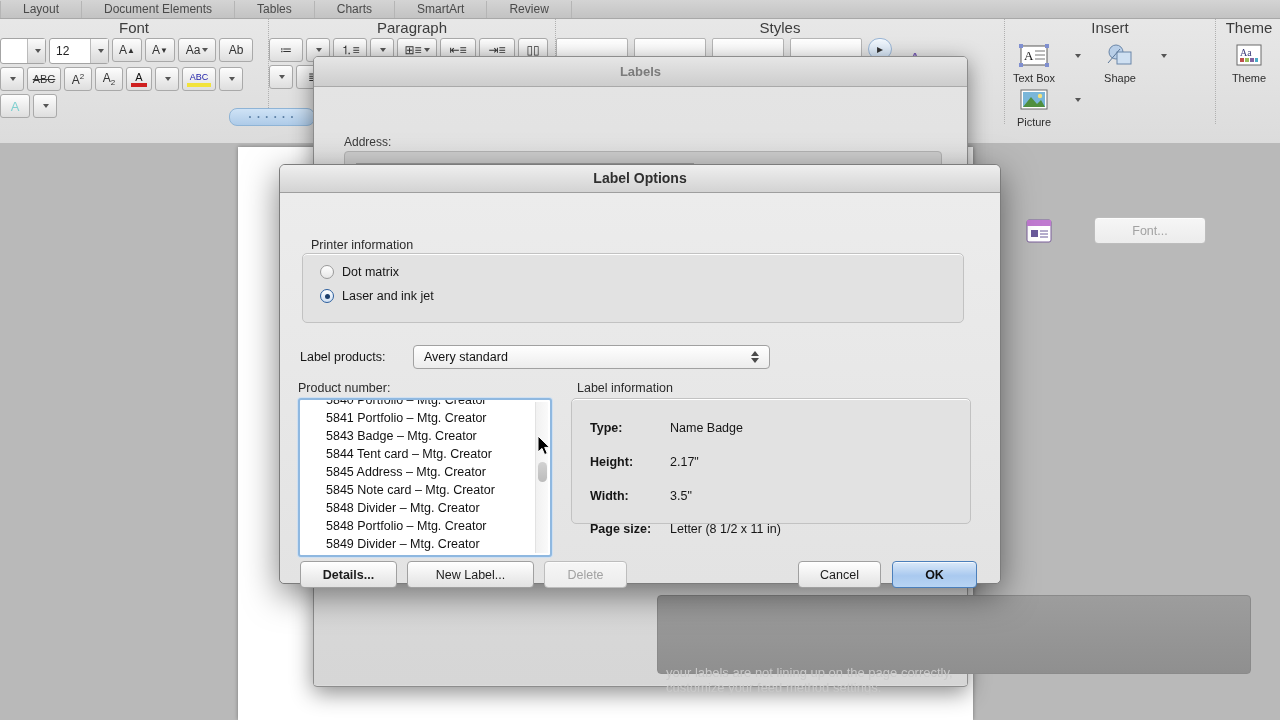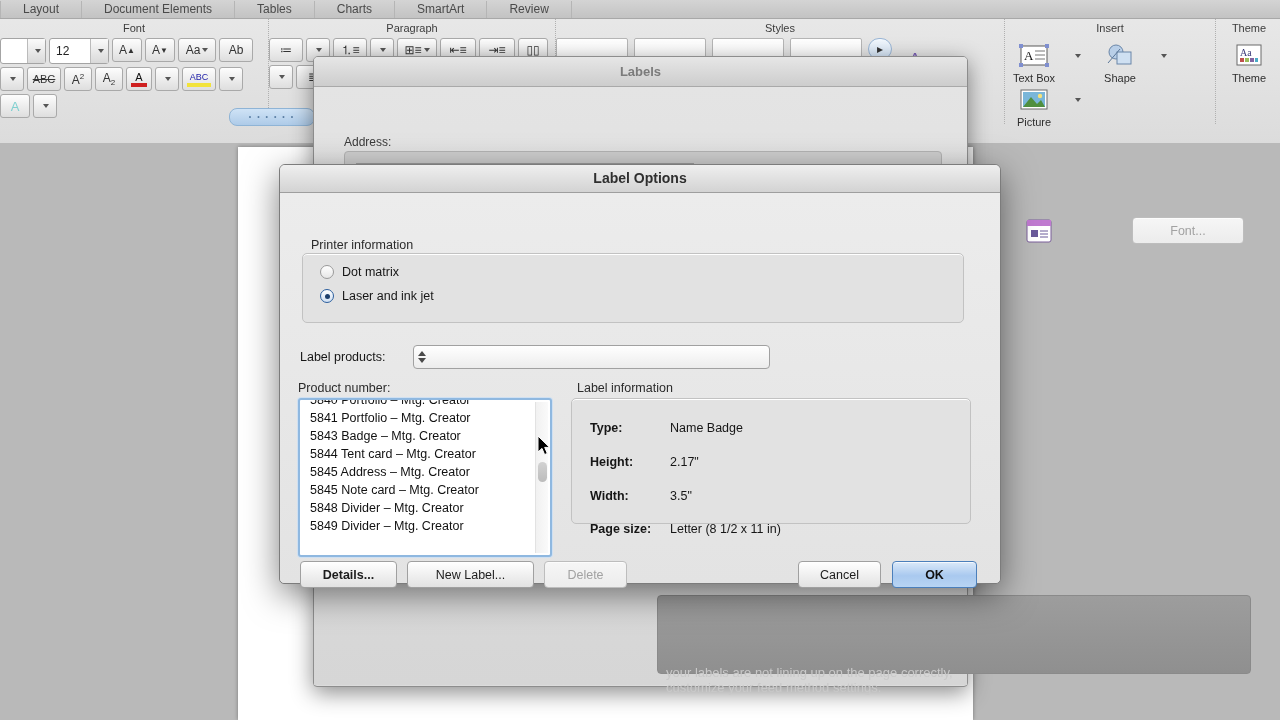--- a/index.html
+++ b/index.html
@@ -15,21 +15,21 @@
     background:linear-gradient(#e9e9e9,#dcdcdc);border-bottom:1px solid #9a9a9a;}
   #ribbon-tabs{position:absolute;left:0;top:0;width:1280px;height:18px;
     background:linear-gradient(#d4d4d4,#c3c3c3);border-bottom:1px solid #a8a8a8;
     display:flex;align-items:flex-end;}
   .rtab{flex:0 0 auto;padding:0 22px;height:17px;line-height:17px;font-size:12px;
     color:#4a4a4a;border-right:1px solid #b5b5b5;text-align:center;}
   .rtab:first-child{border-left:1px solid #b5b5b5;text-align:right;}
   #ribbon-groups{position:absolute;left:0;top:19px;width:1280px;height:105px;display:flex;}
   .rgroup{position:relative;height:105px;border-right:1px dotted #b0b0b0;
     display:flex;flex-direction:column;align-items:center;}
-  .rglabel{font-size:11px;color:#3c3c3c;height:16px;line-height:16px;margin-top:1px;}
+  .rglabel{font-size:15px;color:#3c3c3c;height:16px;line-height:16px;margin-top:1px;}
   .rgbody{flex:1;display:flex;align-items:flex-start;padding:2px 6px;gap:3px;flex-wrap:wrap;
     align-content:flex-start;}
   .rbtn{height:24px;min-width:24px;border:1px solid #a9a9a9;border-radius:3px;
     background:linear-gradient(#fdfdfd,#dedede);display:flex;align-items:center;
     justify-content:center;font-size:12px;color:#333;padding:0 4px;box-sizing:border-box;}
   .rbtn.flat{border:none;background:none;}
   .caret{width:0;height:0;border-left:3.5px solid transparent;border-right:3.5px solid transparent;
     border-top:4px solid #555;display:inline-block;margin-left:2px;}
   .combo{height:24px;border:1px solid #a4a4a4;border-radius:3px;background:#fff;
     display:flex;align-items:center;font-size:12px;color:#222;}
@@ -64,21 +64,21 @@
   .sect-label{font-size:12px;color:#3a3a3a;}
   #addr-label{position:absolute;left:30px;top:48px;}
   #addr-box{position:absolute;left:30px;top:64px;width:596px;height:95px;
     background:#cfcfcf;border:1px solid #b4b4b4;border-radius:4px;}
   #addr-input{position:absolute;left:42px;top:76px;width:338px;height:60px;background:#fff;
     border:1px solid #9f9f9f;font-size:12.5px;color:#111;padding:6px 8px;box-sizing:border-box;
     font-weight:bold;}
   #addr-scroll{position:absolute;left:372px;top:80px;width:10px;height:52px;}
   #addr-thumb{position:absolute;left:0;top:0;width:10px;height:26px;border-radius:5px;background:#bdbdbd;}
   #addr-contact{position:absolute;left:710px;top:131px;width:30px;height:26px;}
-  #font-btn{position:absolute;left:818px;top:130px;width:112px;height:27px;text-align:center;}
+  #font-btn{position:absolute;left:780px;top:130px;width:112px;height:27px;text-align:center;}
   .macbtn{border:1px solid #a0a0a0;border-radius:4px;
     background:linear-gradient(#ffffff,#e2e2e2);font-size:12.5px;color:#1d1d1d;
     display:flex;align-items:center;justify-content:center;box-sizing:border-box;
     box-shadow:0 1px 0 rgba(255,255,255,.7) inset;}
   .macbtn.dim{color:#a2a2a2;background:linear-gradient(#f6f6f6,#ececec);border-color:#bdbdbd;}
   .macbtn.blue{border:1px solid #4b7fbb;color:#111;font-weight:bold;
     background:linear-gradient(#dbe9f9,#a9c9ef 55%,#b8d4f3);}
   #feed-box{position:absolute;left:343px;top:508px;width:592px;height:77px;
     background:linear-gradient(#9d9d9d,#8f8f8f);border:1px solid #8a8a8a;border-radius:4px;}
   .feedline{font-size:13px;color:#c9c9c9;}
@@ -118,21 +118,21 @@
   .stepper{width:16px;display:flex;flex-direction:column;align-items:center;justify-content:center;
     gap:2px;padding-right:6px;}
   .stepper i{width:0;height:0;border-left:4px solid transparent;border-right:4px solid transparent;display:block;}
   .stepper i.up{border-bottom:5px solid #4a4a4a;}
   .stepper i.dn{border-top:5px solid #4a4a4a;}
 
   #prodnum-title{left:18px;top:188px;}
   #listbox{position:absolute;left:18px;top:205px;width:250px;height:155px;
     background:#fff;border:2px solid #8fb8e0;border-radius:3px;overflow:hidden;
     box-shadow:0 0 0 1px #cfe0f2;}
-  #listinner{position:absolute;left:0;top:-9px;width:100%;}
+  #listinner{position:absolute;left:16px;top:-9px;width:100%;}
   .litem{height:18px;line-height:18px;padding-left:10px;font-size:12.5px;color:#111;white-space:nowrap;}
   #list-scrollbar{position:absolute;right:2px;top:2px;width:12px;bottom:2px;
     background:linear-gradient(90deg,#f1f1f1,#fafafa);border-left:1px solid #e2e2e2;}
   #list-thumb{position:absolute;left:2px;top:60px;width:9px;height:20px;border-radius:5px;
     background:linear-gradient(#d2d2d2,#bcbcbc);}
 
   #labelinfo-title{left:297px;top:188px;}
   #labelinfo-box{left:291px;top:205px;width:398px;height:124px;}
   .infokey{position:absolute;font-size:12.5px;color:#161616;font-weight:bold;}
   .infoval{position:absolute;font-size:12.5px;color:#161616;}
@@ -383,36 +383,38 @@
     </div>
     <div class="radio-row" id="radio-laser">
       <span class="radio on">
           <span class="dot"></span>
         </span>
       <span>Laser and ink jet</span>
     </div>
 
     <div id="products-label">Label products:</div>
     <div id="products-select">
+      <div class="sv">Avery standard</div>
       <div class="stepper">
           <i class="up"></i>
           <i class="dn"></i>
         </div>
     </div>
 
     <div class="grp-title" id="prodnum-title">Product number:</div>
     <div id="listbox">
       <div id="listinner">
         <div class="litem">5840 Portfolio – Mtg. Creator</div>
         <div class="litem">5841 Portfolio – Mtg. Creator</div>
         <div class="litem">5843 Badge – Mtg. Creator</div>
         <div class="litem">5844 Tent card – Mtg. Creator</div>
         <div class="litem">5845 Address – Mtg. Creator</div>
         <div class="litem">5845 Note card – Mtg. Creator</div>
         <div class="litem">5848 Divider – Mtg. Creator</div>
+        <div class="litem">5848 Portfolio – Mtg. Creator</div>
         <div class="litem">5849 Divider – Mtg. Creator</div>
       </div>
       <div id="list-scrollbar">
         <div id="list-thumb"></div>
       </div>
     </div>
 
     <div class="grp-title" id="labelinfo-title">Label information</div>
     <div class="grp-box" id="labelinfo-box">
       <div class="infokey" style="left:18px;top:22px">Type:</div>

